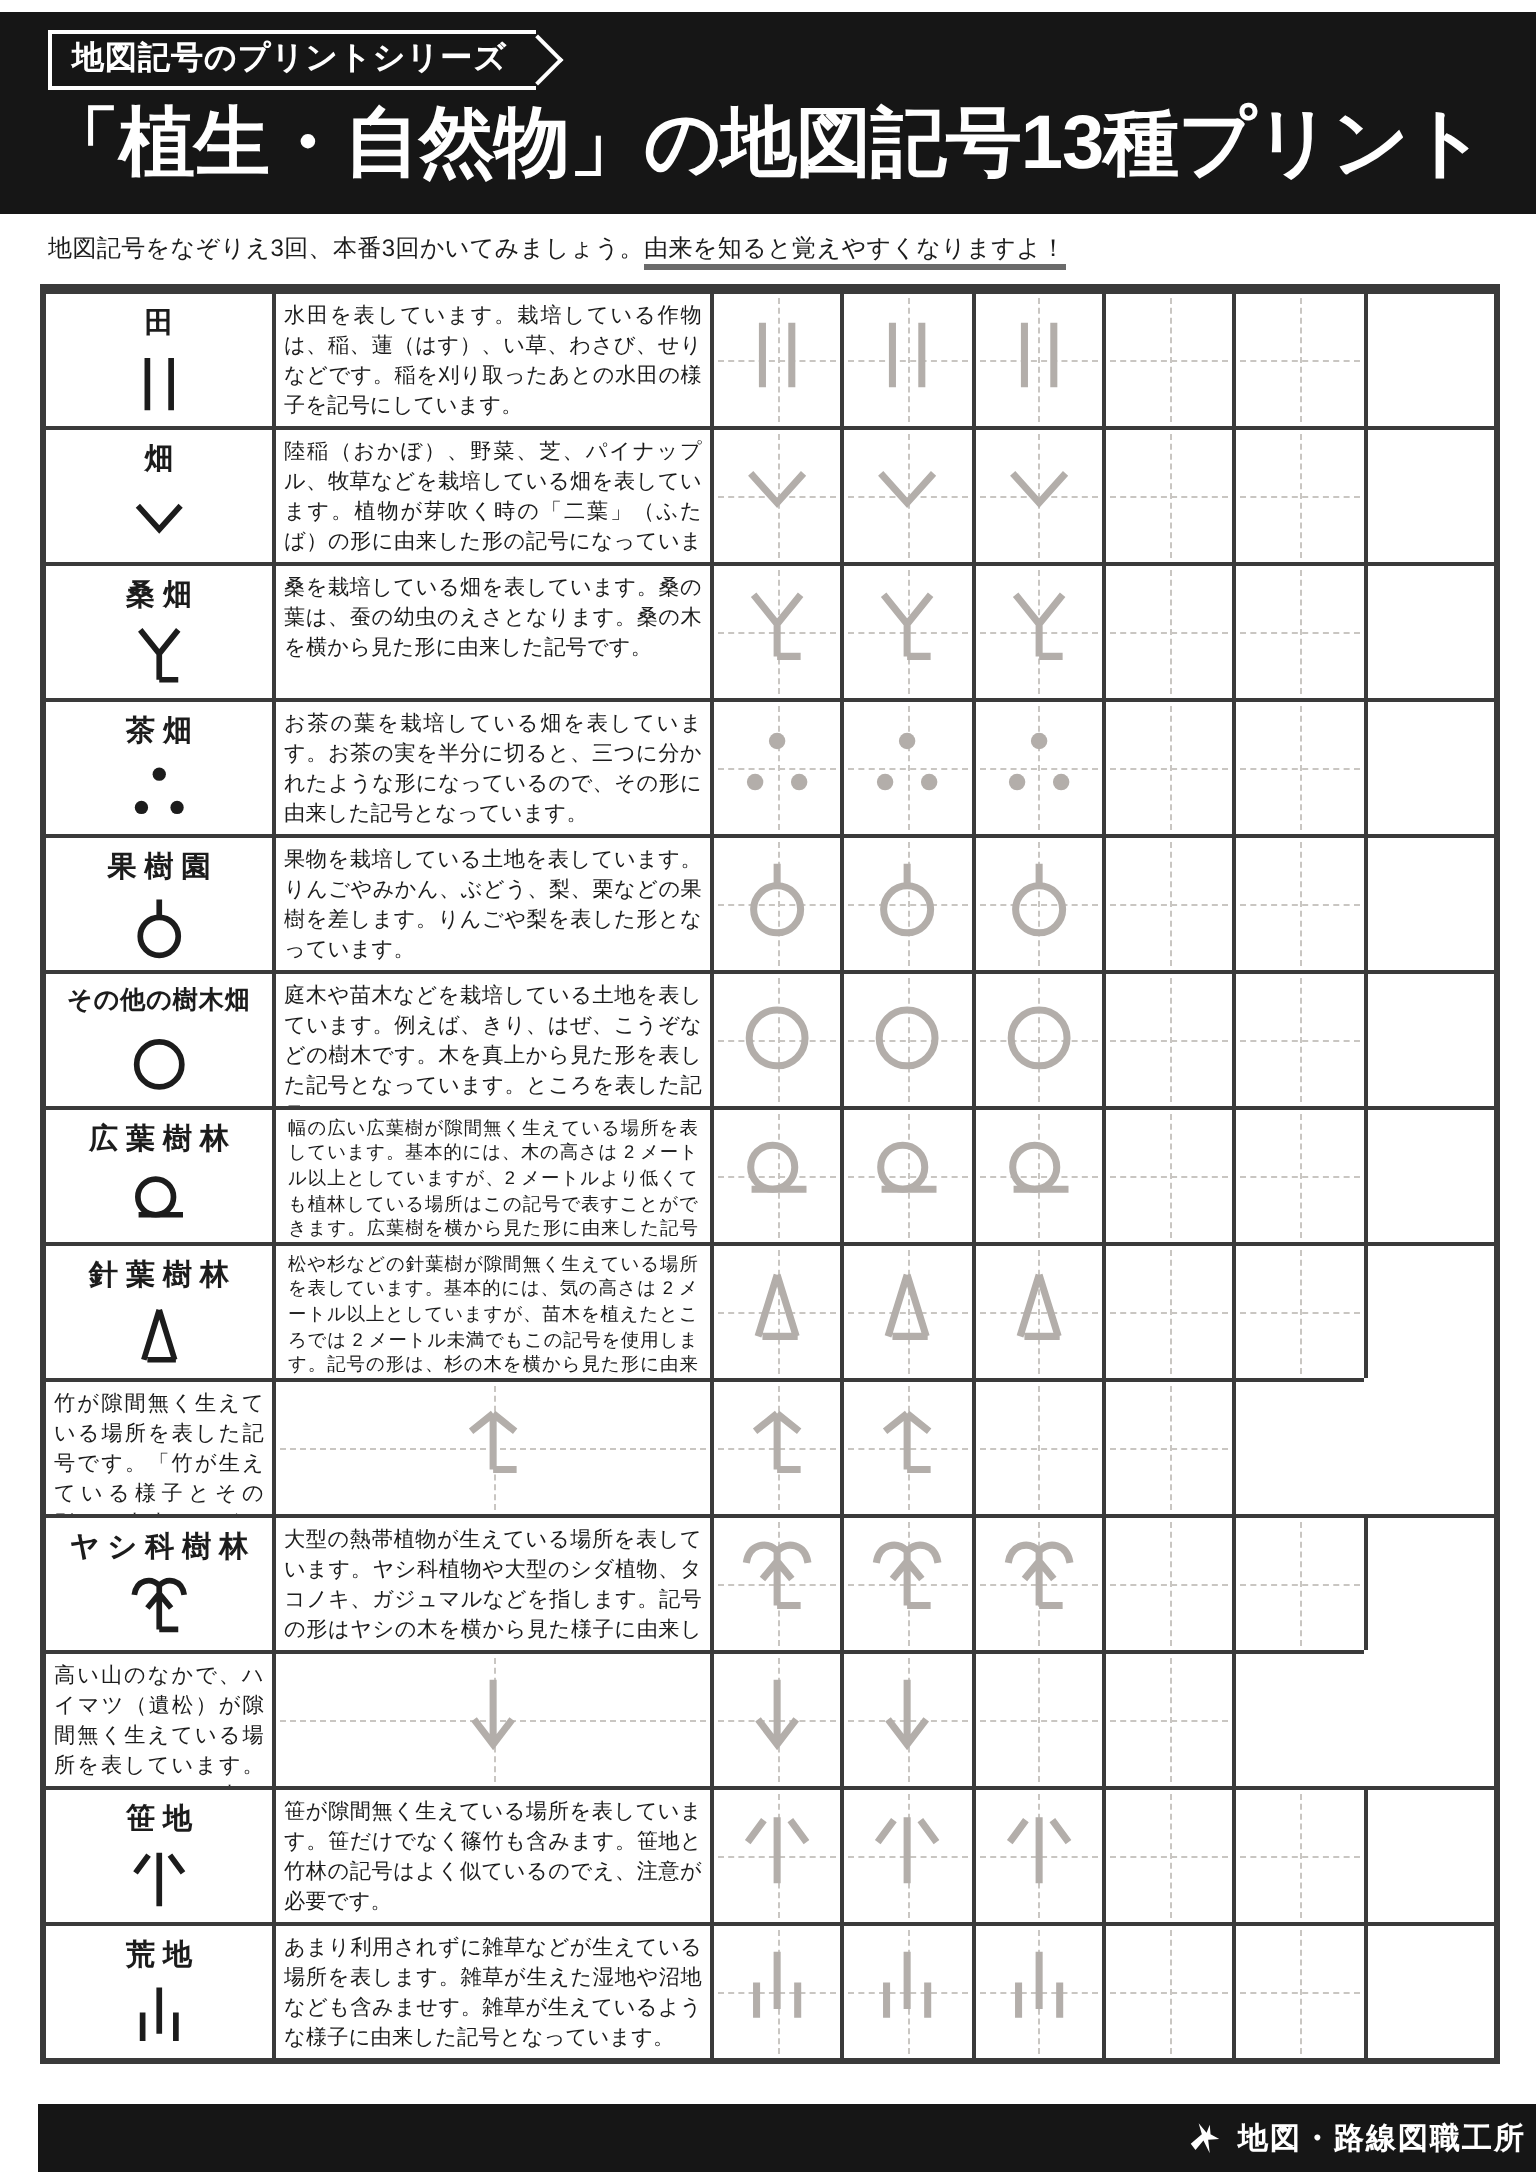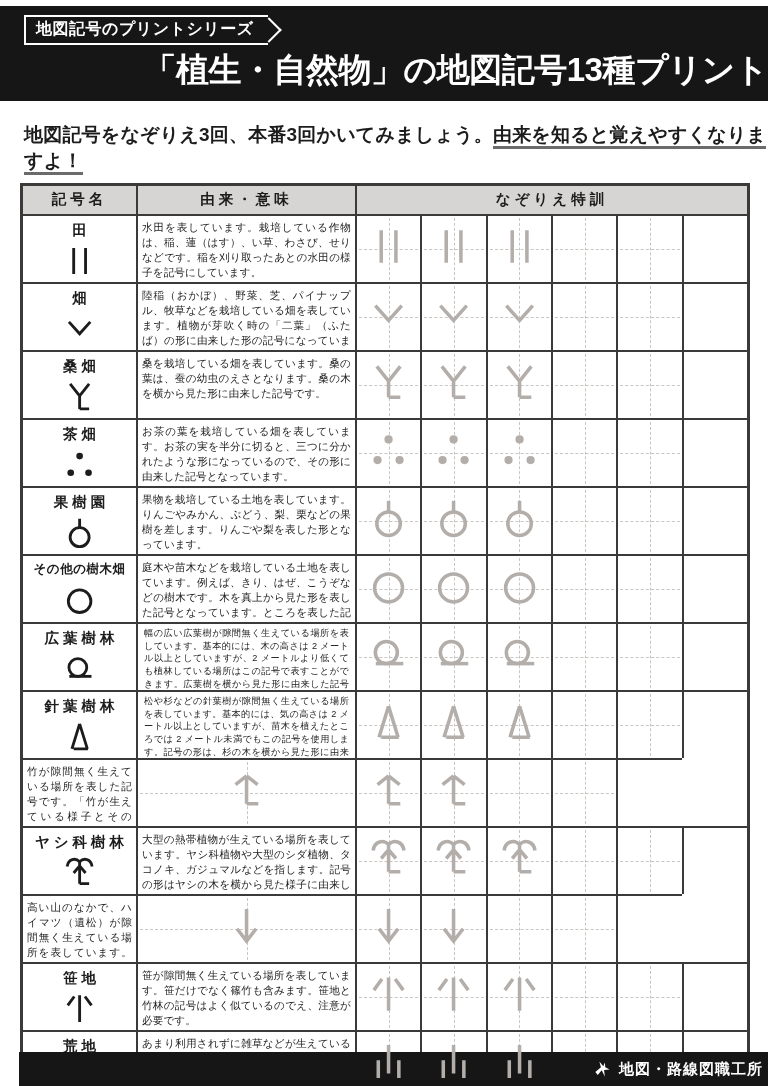--- a/index.html
+++ b/index.html
@@ -44,32 +44,31 @@
   .ribbon-arrow{
     position:absolute;
     right:-10.5px;top:50%;
     width:18px;height:18px;
     transform:translateY(-50%) rotate(45deg);
     border-top:2.5px solid #fff;
     border-right:2.5px solid #fff;
   }
   .main-title{
     color:var(--banner-text);
-    font-size:33px;
+    font-size:38px;
     font-weight:900;
     letter-spacing:-0.5px;
     margin-top:6px;
     line-height:1.15;
-    text-align:right;
   }
   
   .instruction{
-    padding:21px 0 7px 24px;
-    font-size:19px;
-    font-weight:bold;
+    padding:9px 0 7px 24px;
+    font-size:12px;
+    font-weight:normal;
     letter-spacing:.2px;
   }
   .instruction .ul{
     border-bottom:3px solid #6b6b6b;
     padding-bottom:1px;
   }
   
   .sheet-table{
     width:730px;
     margin:2px auto 0 20px;
@@ -155,25 +154,20 @@
     <span class="ribbon-arrow"></span>
   </div>
   <div class="main-title">「植生・自然物」の地図記号13種プリント</div>
 </div>
 
 <div class="instruction">
   <span>地図記号をなぞりえ3回、本番3回かいてみましょう。</span><span class="ul">由来を知ると覚えやすくなりますよ！</span>
 </div>
 
 <div class="sheet-table">
-  <div class="thead">
-    <div class="cell">記号名</div>
-    <div class="cell">由来・意味</div>
-    <div class="cell hspan">なぞりえ特訓</div>
-  </div>
   <div id="tbody">
       <div class="trow">
         <div class="cell name-cell">
           <div class="sym-name">田</div>
           <div class="sym-glyph">
             <svg viewBox="0 0 28 32" height="38" width="33.25" style="stroke:#1c1c1c;fill:none;stroke-width:2.4">
               <path d="M9,5 V27 M19,5 V27"></path>
             </svg>
           </div>
         </div>

